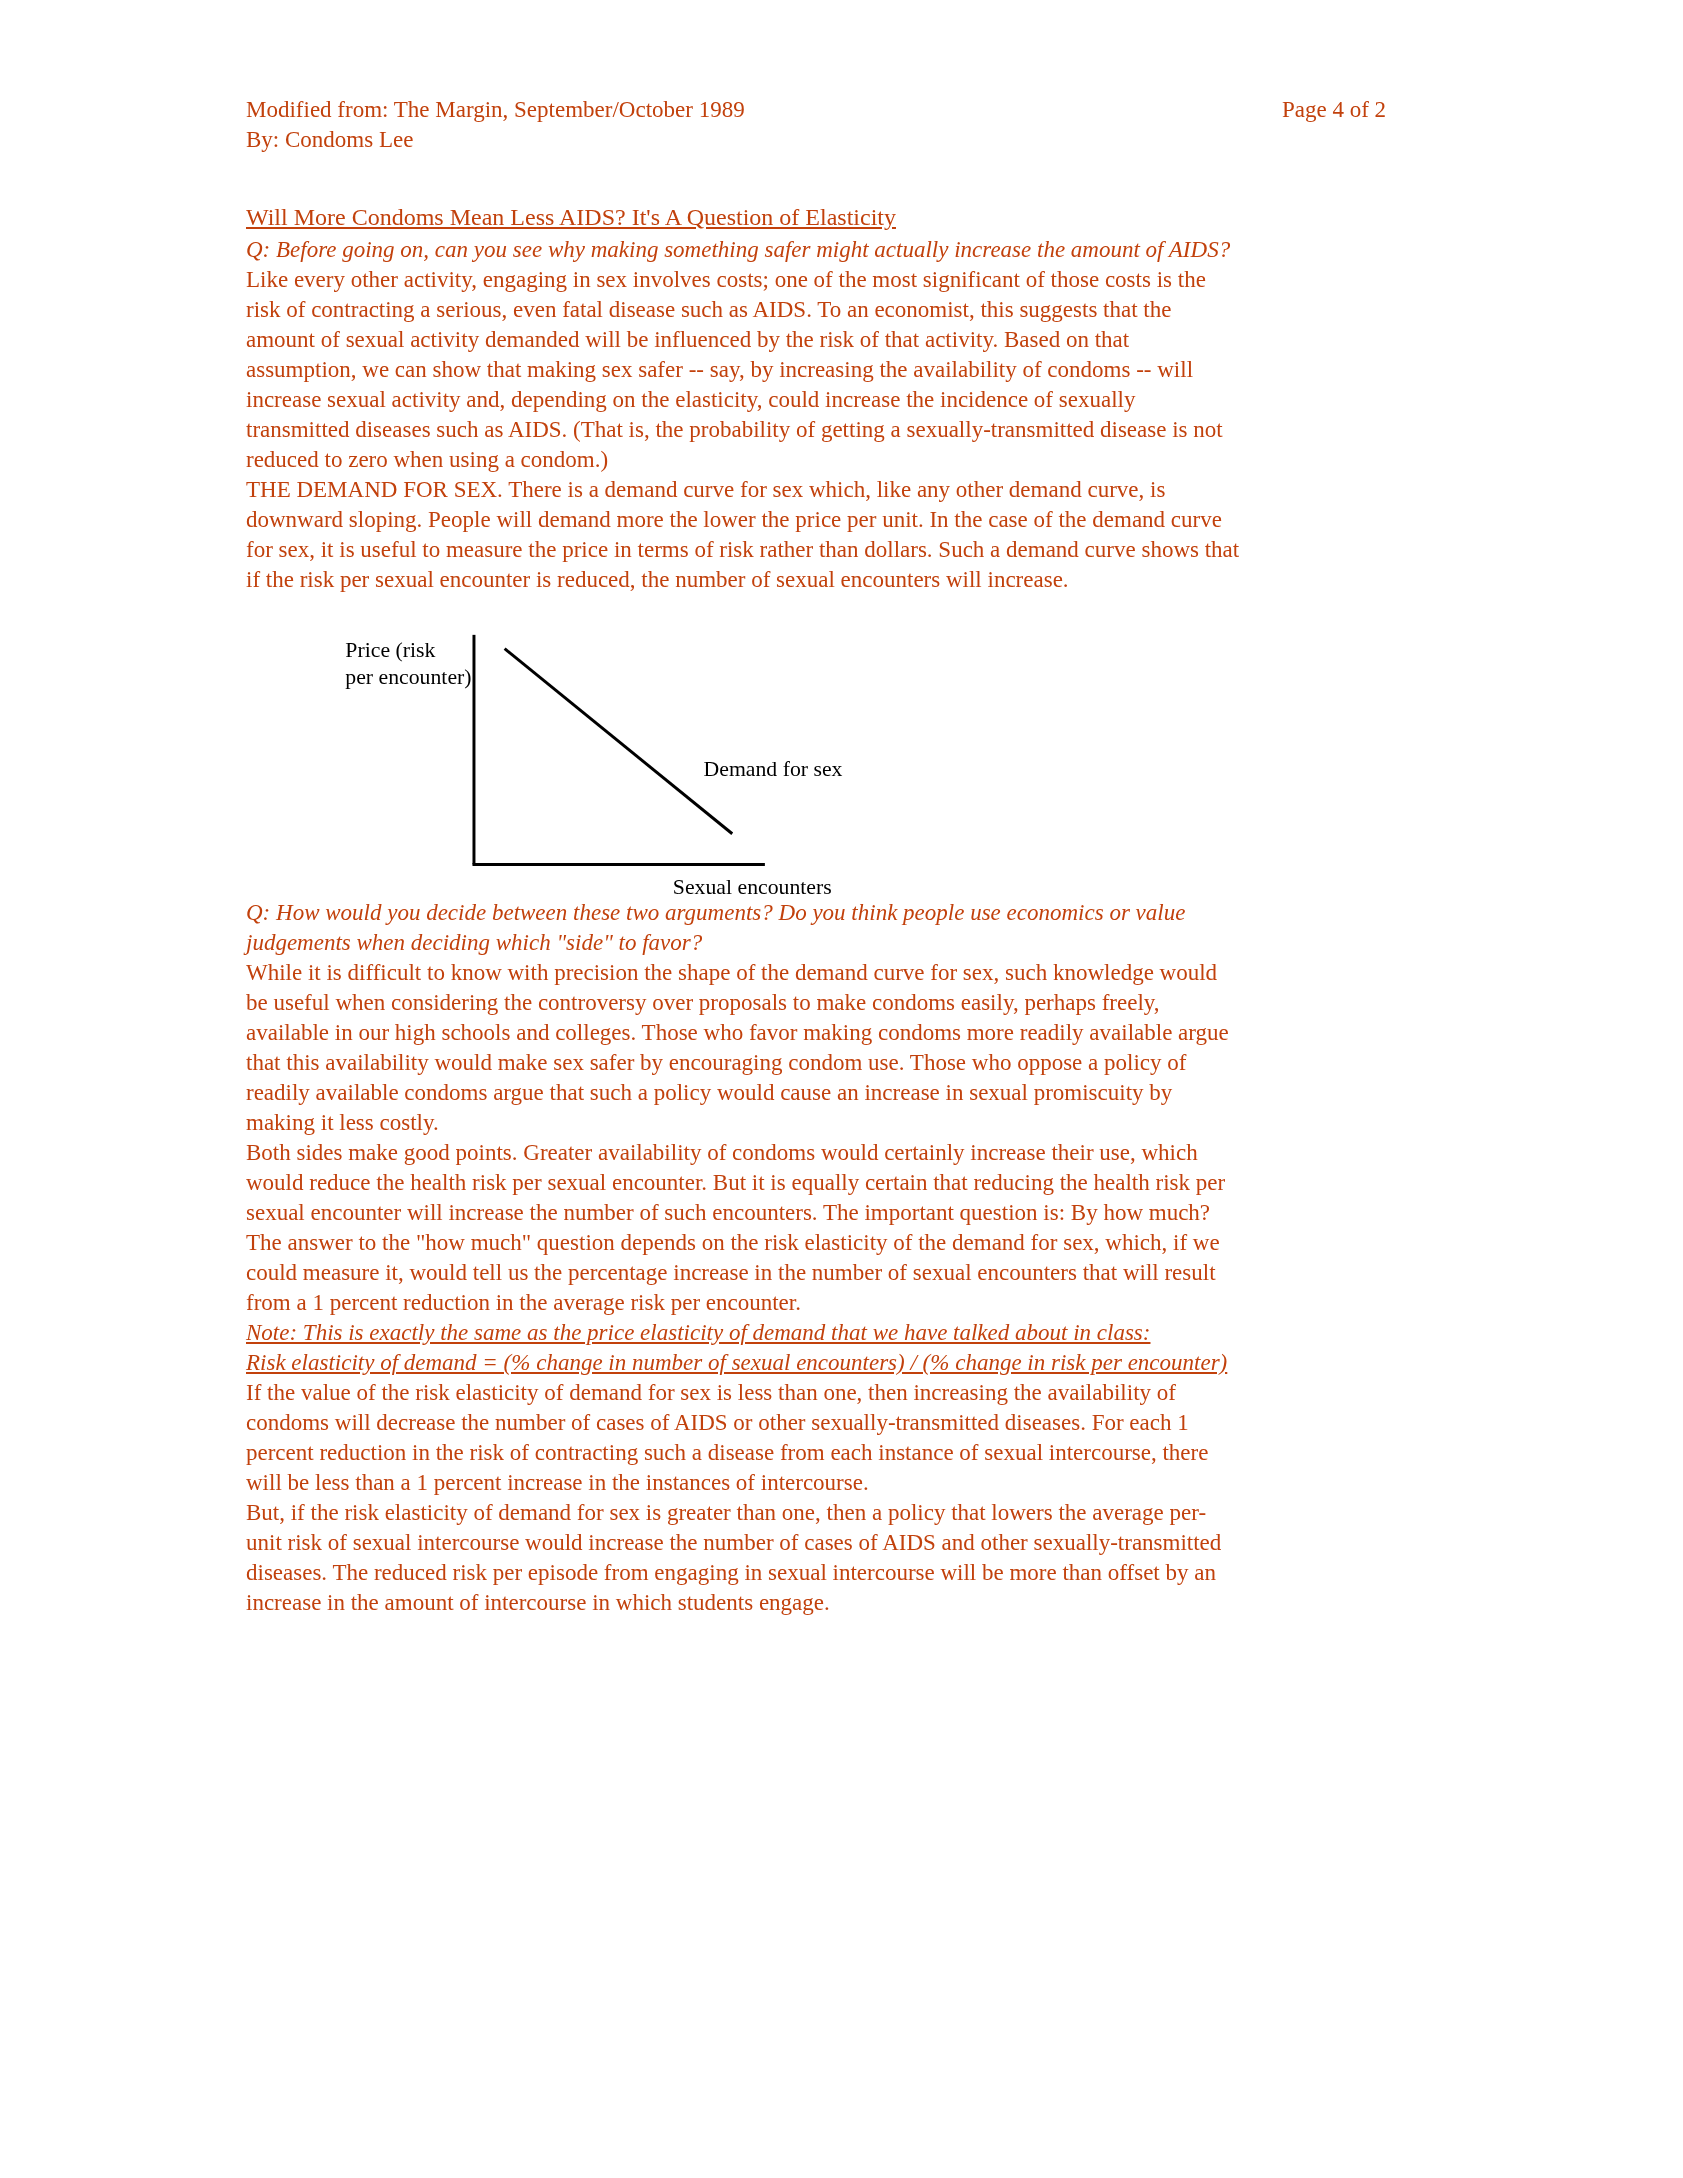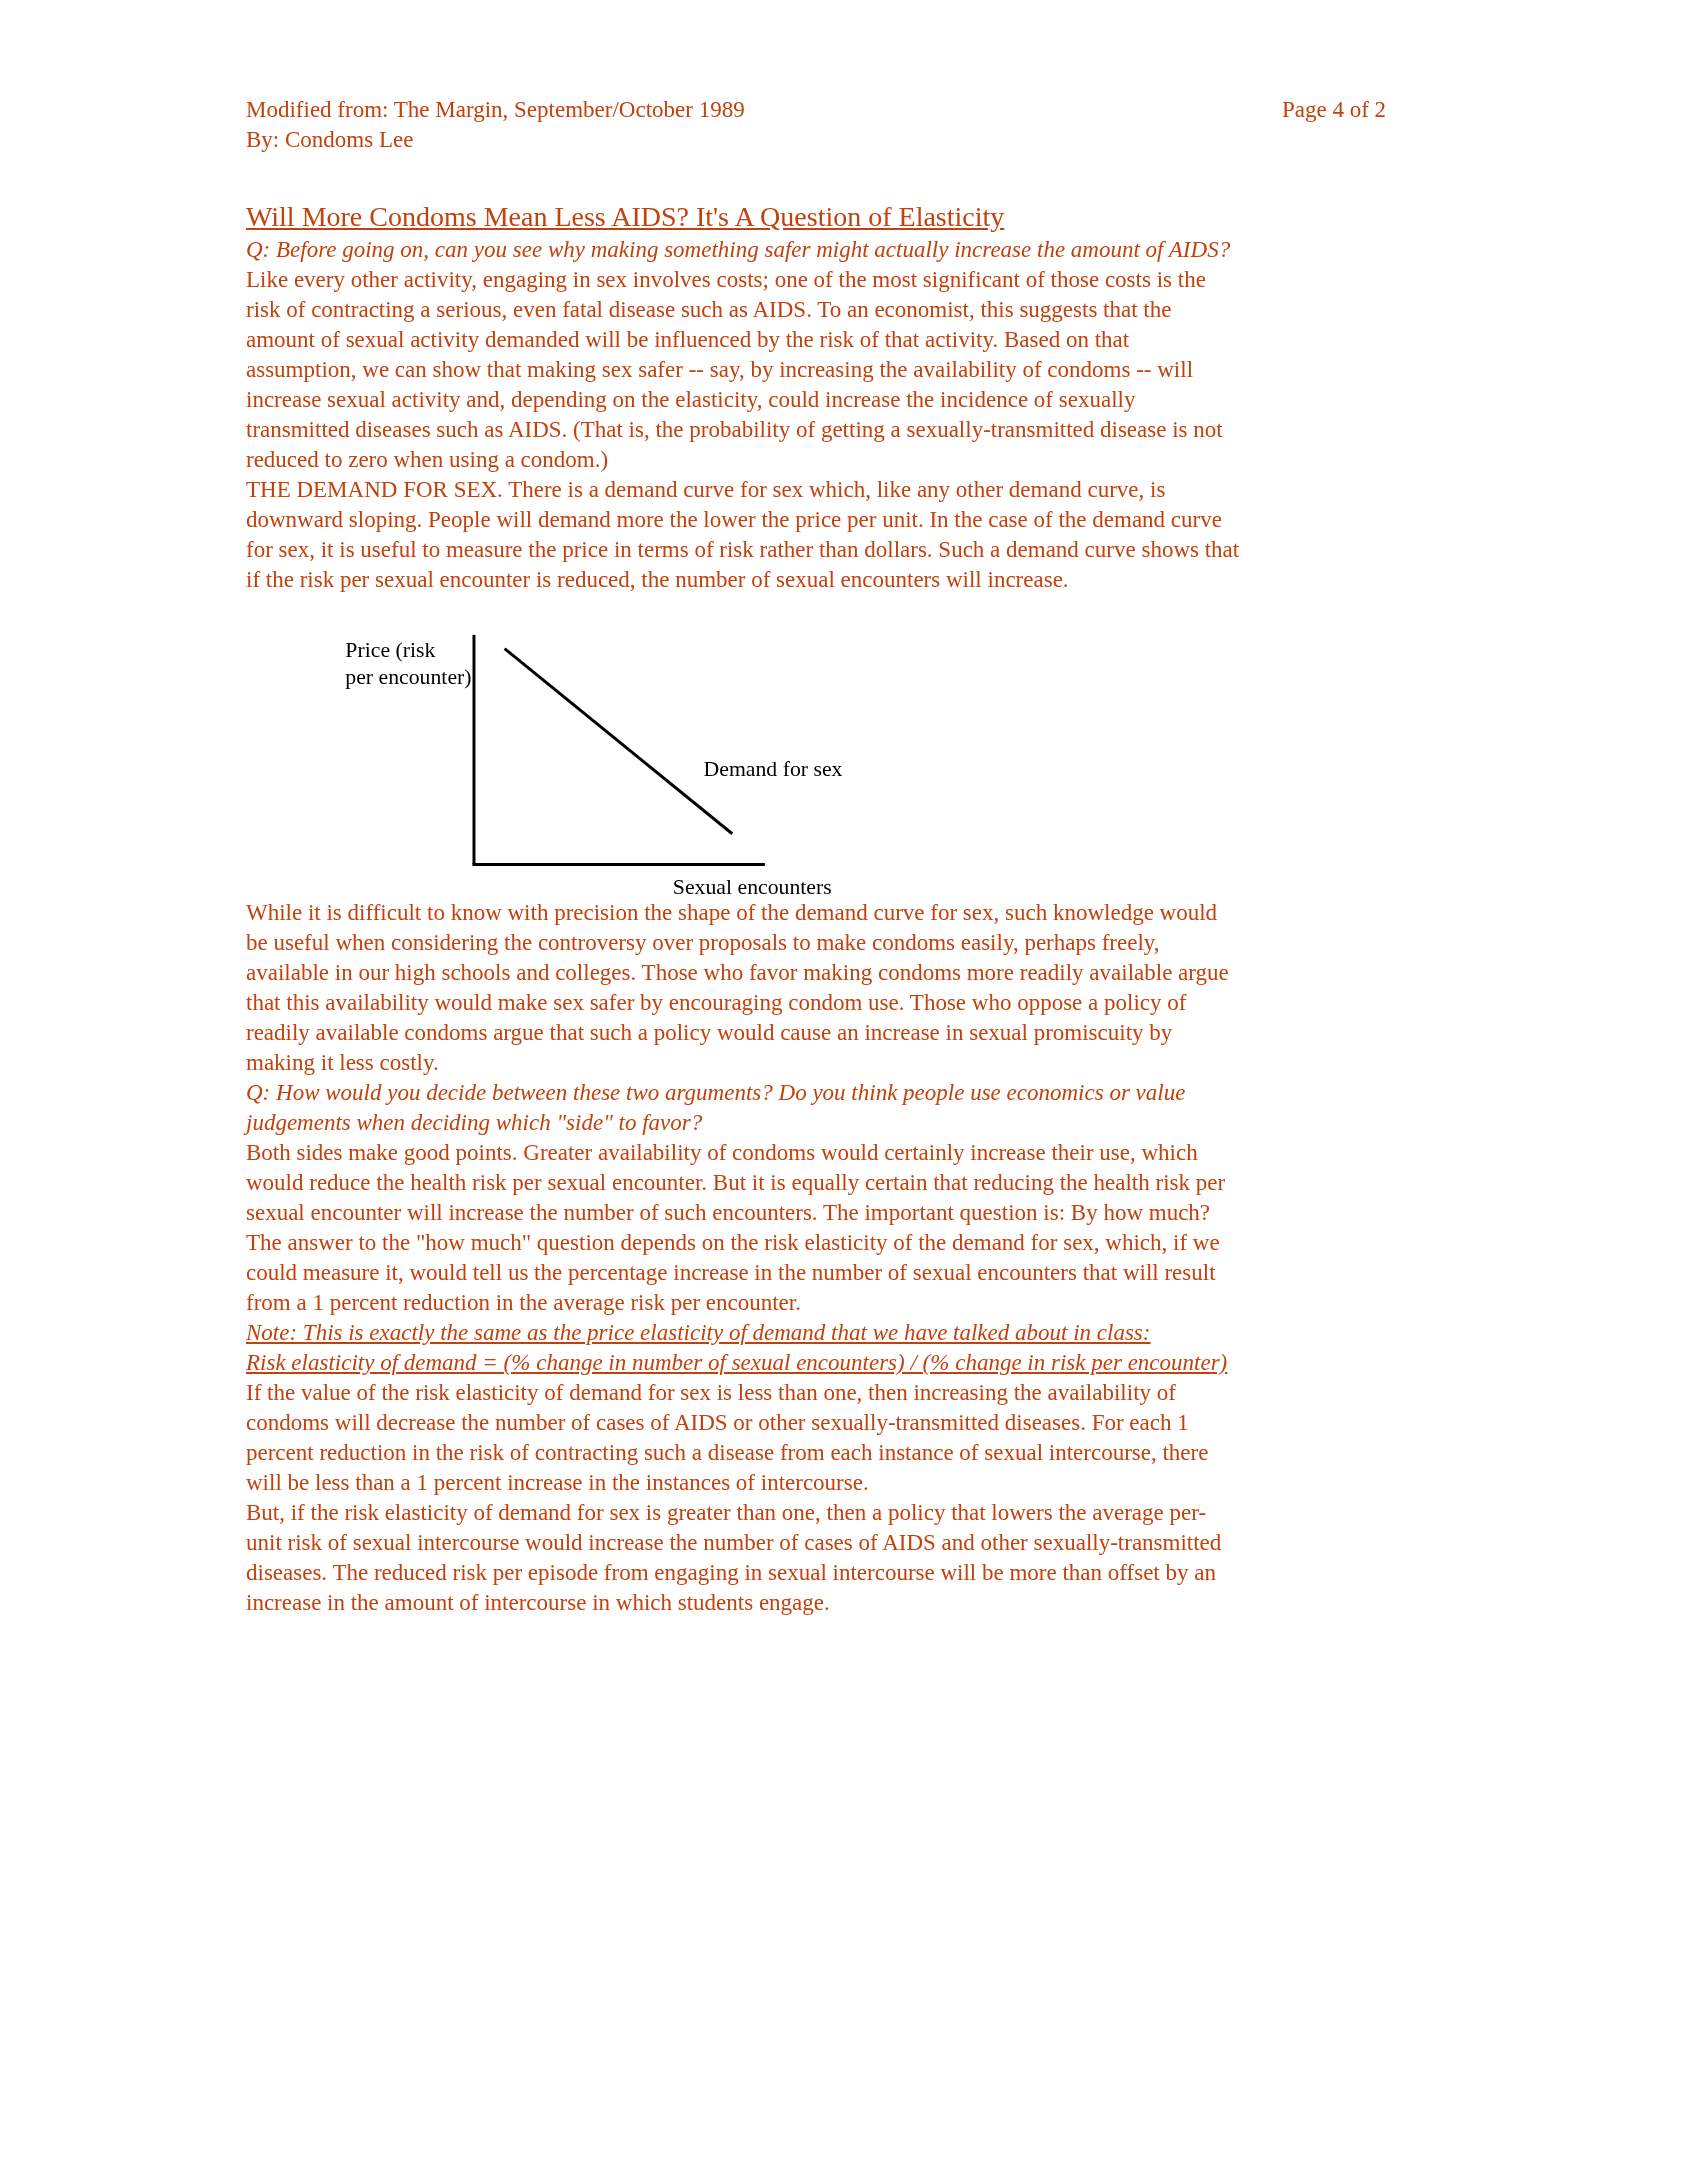--- a/index.html
+++ b/index.html
@@ -17,21 +17,21 @@
     left: 246px;
     top: 0;
     width: 1208px;
     font-size: 23px;
     line-height: 30px;
   }
   .header { position: relative; margin-top: 95px; }
   .page-number { position: absolute; left: 1036px; top: 0; }
   .title {
     margin: 44px 0 0 0;
-    font-size: 28px;
+    font-size: 24px;
     line-height: 36px;
     font-weight: normal;
     text-decoration: underline;
   }
   p.para { margin: 0; white-space: pre-line; }
   .italic { font-style: italic; }
   .p-intro     { margin-top: 42px; }
   .p-q1        { margin-top: 48px; }
   .p-demand    { margin-top: 34px; }
   .figure      { margin: 26px 0 0 0; height: 277px; position: relative; }
@@ -78,29 +78,29 @@
         <text x="0" y="36">Price (risk</text>
         <text x="0" y="64">per encounter)</text>
         <line x1="130" y1="14" x2="130" y2="246" stroke="#000" stroke-width="3"></line>
         <line x1="128.5" y1="246" x2="424" y2="246" stroke="#000" stroke-width="3"></line>
         <line x1="161" y1="28" x2="391" y2="215" stroke="#000" stroke-width="3"></line>
         <text x="362" y="157">Demand for sex</text>
         <text x="331" y="276">Sexual encounters</text>
       </svg>
     </div>
 
+    <p class="para italic p-q2">Q: How would you decide between these two arguments? Do you think people use economics or value
+judgements when deciding which "side" to favor?</p>
+
     <p class="para p-while">While it is difficult to know with precision the shape of the demand curve for sex, such knowledge would
 be useful when considering the controversy over proposals to make condoms easily, perhaps freely,
 available in our high schools and colleges. Those who favor making condoms more readily available argue
 that this availability would make sex safer by encouraging condom use. Those who oppose a policy of
 readily available condoms argue that such a policy would cause an increase in sexual promiscuity by
 making it less costly.</p>
-
-    <p class="para italic p-q2">Q: How would you decide between these two arguments? Do you think people use economics or value
-judgements when deciding which "side" to favor?</p>
 
     <p class="para p-both">Both sides make good points. Greater availability of condoms would certainly increase their use, which
 would reduce the health risk per sexual encounter. But it is equally certain that reducing the health risk per
 sexual encounter will increase the number of such encounters. The important question is: By how much?
 The answer to the "how much" question depends on the risk elasticity of the demand for sex, which, if we
 could measure it, would tell us the percentage increase in the number of sexual encounters that will result
 from a 1 percent reduction in the average risk per encounter.</p>
 
     <p class="para italic p-note">Note: This is exactly the same as the price elasticity of demand that we have talked about in class:
 Risk elasticity of demand = (% change in number of sexual encounters) / (% change in risk per encounter)</p>

